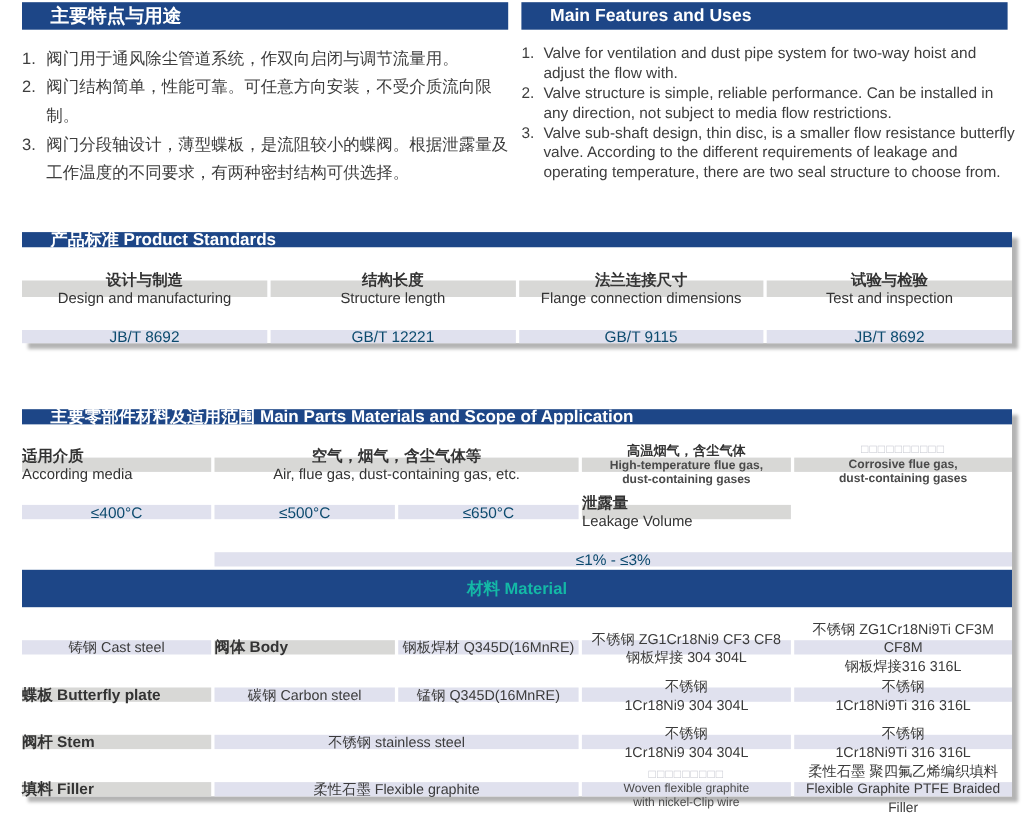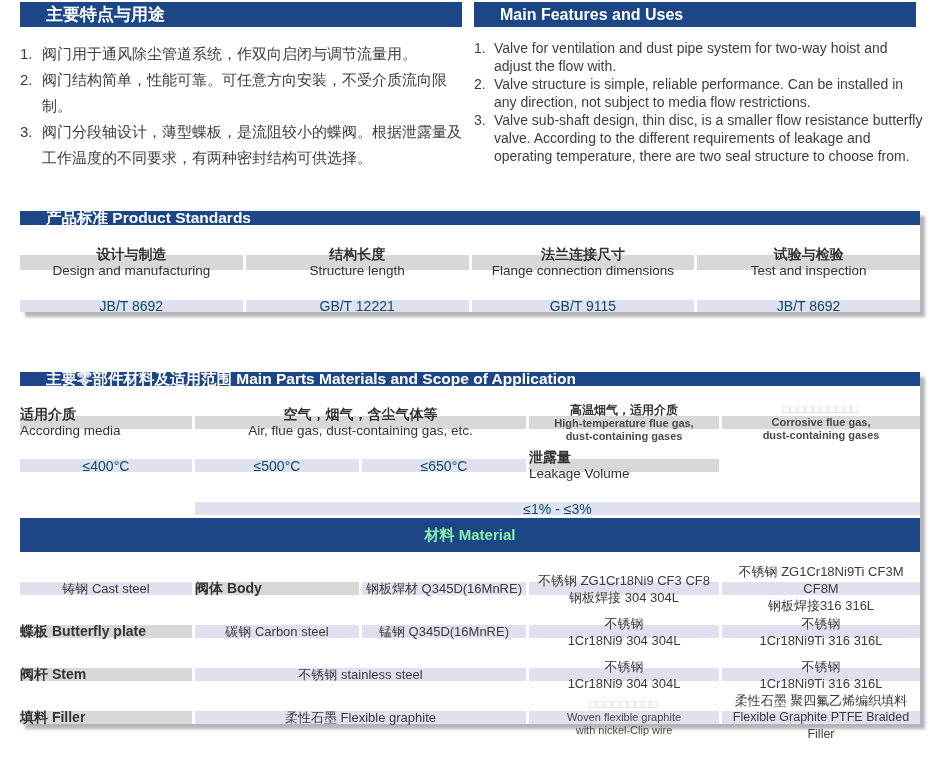--- a/index.html
+++ b/index.html
@@ -43,21 +43,21 @@
   .label-cell{align-items:flex-start;text-align:left;font-weight:bold;color:#333333;}
   .cn-line{font-size:14px;font-weight:bold;color:#333333;line-height:17px;}
   .en-line{font-size:13.5px;font-weight:normal;color:#333333;line-height:16px;}
   .sm-cn{font-size:12px;font-weight:bold;color:#333333;line-height:14px;}
   .sm-en{font-size:11px;font-weight:bold;color:#4a4a4a;line-height:13px;}
   .val{font-size:14px;color:#0c4a6e;text-align:center;}
   .two-line{font-size:13px;line-height:17px;color:#3b3b3b;}
   .tiny{font-size:11px;line-height:13px;color:#4a4a4a;}
   .tofu{color:#c6c8d0;letter-spacing:1px;font-size:11px;line-height:13px;}
   .navy-bar{
-    grid-column:1 / -1;background:#1d4687;color:#86efac;
+    grid-column:1 / -1;background:#1d4687;color:#14b8a6;
     display:flex;align-items:center;justify-content:center;
     font-weight:bold;font-size:15px;
   }
 
   
   .std-block{margin-top:40px;}
   .std-grid{grid-template-columns:repeat(4,1fr);grid-template-rows:42px 39px;}
 
   
   .mat-block{margin-top:60px;}
@@ -150,21 +150,21 @@
 
       <div class="cell gray label-cell">
         <span class="cn-line">适用介质</span>
         <span class="en-line">According media</span>
       </div>
       <div class="cell gray span2">
         <span class="cn-line">空气，烟气，含尘气体等</span>
         <span class="en-line">Air, flue gas, dust-containing gas, etc.</span>
       </div>
       <div class="cell gray">
-        <span class="sm-cn">高温烟气，适用介质</span>
+        <span class="sm-cn">高温烟气，含尘气体</span>
         <span class="sm-en">High-temperature flue gas,</span>
         <span class="sm-en">dust-containing gases</span>
       </div>
       <div class="cell gray">
         <span class="tofu">□□□□□□□□□□</span>
         <span class="sm-en">Corrosive flue gas,</span>
         <span class="sm-en">dust-containing gases</span>
       </div>
 
       <div class="cell lav val">≤400°C</div>

